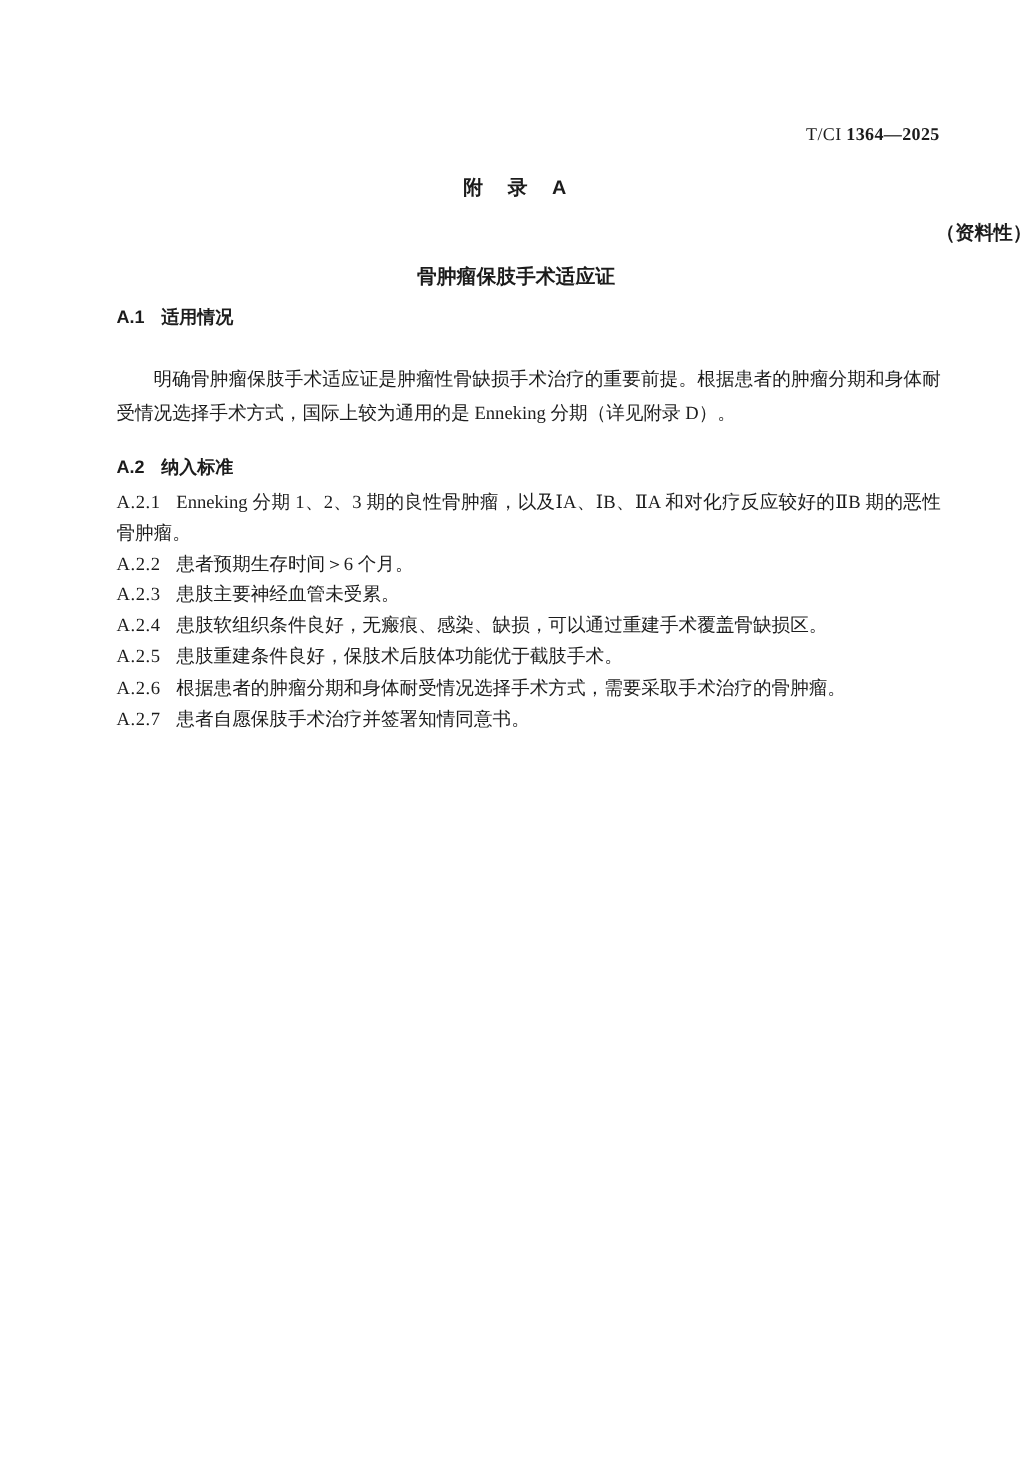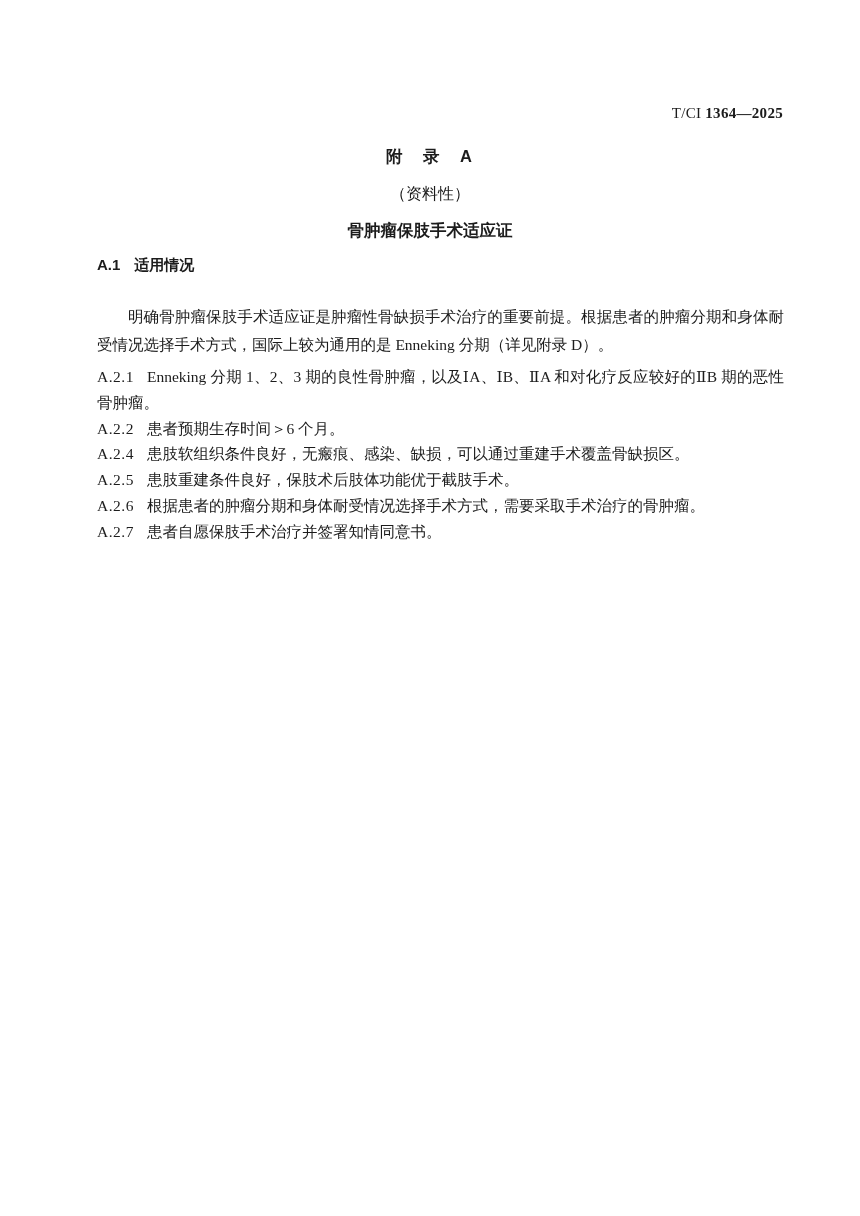--- a/index.html
+++ b/index.html
@@ -32,22 +32,23 @@
   }
   .appendix-title {
     font-family: Liberation Sans, sans-serif;
     font-weight: bold;
     font-size: 16.5px;
     letter-spacing: 2px;
   }
   .appendix-subtitle {
     margin-top: 16px;
     font-family: "Liberation Sans", "DejaVu Sans", sans-serif;
-    font-weight: normal;
+    font-weight: bold;
     font-size: 16px;
+    text-align: right;
   }
   .appendix-heading {
     margin-top: 15px;
     font-family: "Liberation Sans", "DejaVu Sans", sans-serif;
     font-weight: bold;
     font-size: 16.5px;
   }
   .content {
     position: absolute;
     top: 255px;
@@ -105,27 +106,33 @@
   </div>
 
   <div class="content">
 
     <div class="section-heading">
       <span class="sec-num">A.1</span><span>适用情况</span>
     </div>
 
     <p class="body-paragraph">明确骨肿瘤保肢手术适应证是肿瘤性骨缺损手术治疗的重要前提。根据患者的肿瘤分期和身体耐受情况选择手术方式，国际上较为通用的是 Enneking 分期（详见附录 D）。</p>
 
+    <div class="section-heading second">
+      <span class="sec-num">A.2</span><span>纳入标准</span>
+    </div>
 
     <div class="clause-list">
       <div class="clause">
         <span class="clause-num">A.2.1</span><span>Enneking 分期 1、2、3 期的良性骨肿瘤，以及ⅠA、ⅠB、ⅡA 和对化疗反应较好的ⅡB 期的恶性骨肿瘤。</span>
       </div>
       <div class="clause">
         <span class="clause-num">A.2.2</span><span>患者预期生存时间＞6 个月。</span>
+      </div>
+      <div class="clause">
+        <span class="clause-num">A.2.3</span><span>患肢主要神经血管未受累。</span>
       </div>
       <div class="clause">
         <span class="clause-num">A.2.4</span><span>患肢软组织条件良好，无瘢痕、感染、缺损，可以通过重建手术覆盖骨缺损区。</span>
       </div>
       <div class="clause">
         <span class="clause-num">A.2.5</span><span>患肢重建条件良好，保肢术后肢体功能优于截肢手术。</span>
       </div>
       <div class="clause">
         <span class="clause-num">A.2.6</span><span>根据患者的肿瘤分期和身体耐受情况选择手术方式，需要采取手术治疗的骨肿瘤。</span>
       </div>

